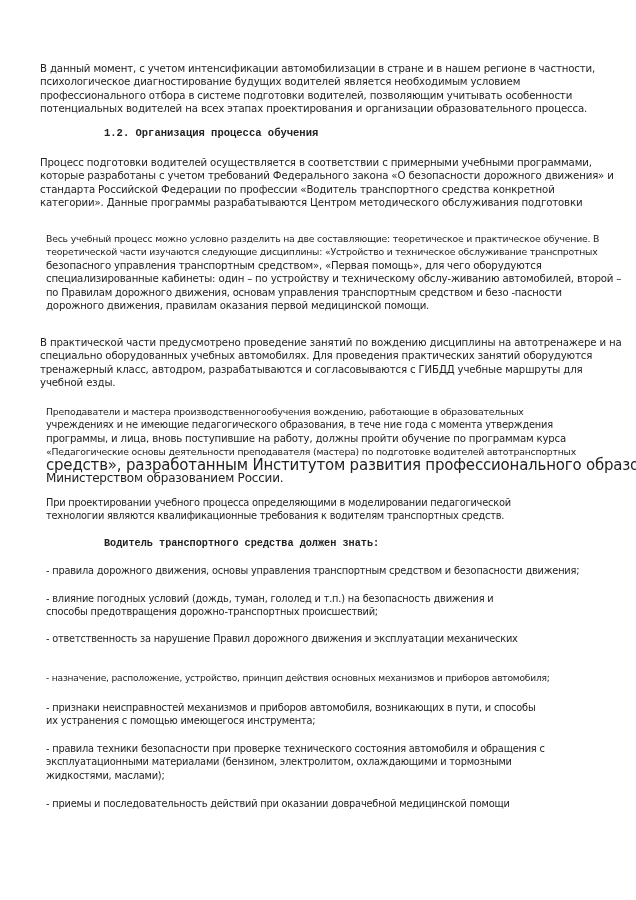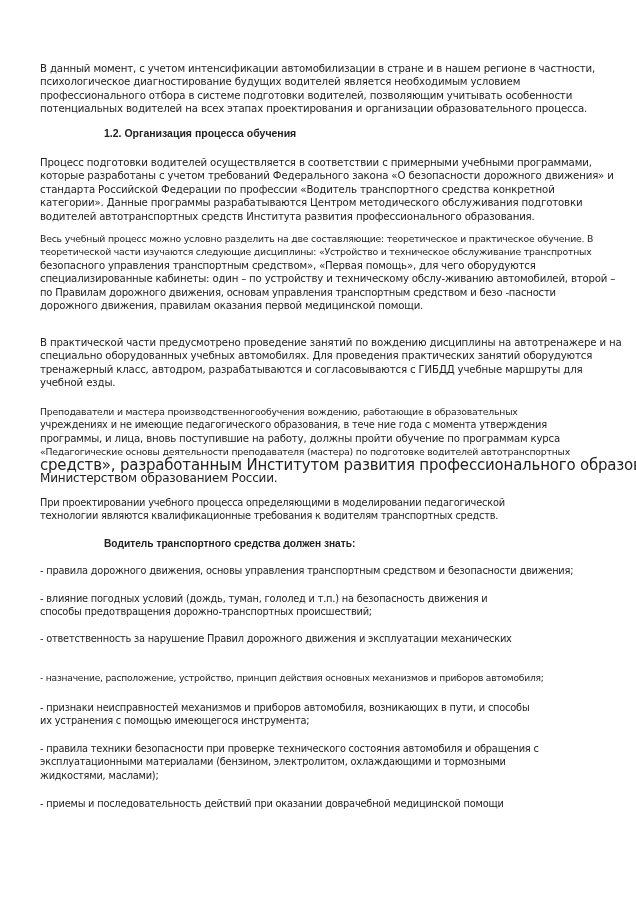--- a/index.html
+++ b/index.html
@@ -3,44 +3,43 @@
 <meta charset="utf-8">
 <style>
   html, body { margin: 0; padding: 0; background: #ffffff; }
   body {
     width: 636px; height: 900px; position: relative; overflow: hidden;
     font-family: "DejaVu Sans", "Liberation Sans", sans-serif;
     color: #222222;
   }
   .page { position: absolute; left: 0; top: 0; width: 636px; height: 728px; }
   .blk { position: absolute; left: 40px; width: 560px; font-size: 10.2px; line-height: 13.4px; letter-spacing: -0.15px; }
-  .blk.sm { font-size: 9.3px; line-height: 13.4px; letter-spacing: -0.2px; }
+  .blk.sm { font-size: 9.3px; line-height: 13.4px; letter-spacing: -0.2px; margin-left: 6px; }
   .line { display: block; white-space: nowrap; }
-  .heading { position: absolute; font-weight: bold; font-family: Liberation Sans, sans-serif; font-size: 10.5px; color: #222; }
+  .heading { position: absolute; font-weight: bold; font-family: Liberation Mono, monospace; font-size: 10.5px; color: #222; }
 </style>
 </head>
 <body>
 
 <div class="page">
 
   <div class="blk" style="top:62px">
     <span class="line">В данный момент, с учетом интенсификации автомобилизации в стране и в нашем регионе в частности,</span>
     <span class="line">психологическое диагностирование будущих водителей является необходимым условием</span>
     <span class="line">профессионального отбора в системе подготовки водителей, позволяющим учитывать особенности</span>
     <span class="line">потенциальных водителей на всех этапах проектирования и организации образовательного процесса.</span>
   </div>
 
   <div class="heading" style="left:104px; top:127px">1.2. Организация процесса обучения</div>
 
   <div class="blk" style="top:156px">
     <span class="line">Процесс подготовки водителей осуществляется в соответствии с примерными учебными программами,</span>
     <span class="line">которые разработаны с учетом требований Федерального закона «О безопасности дорожного движения» и</span>
     <span class="line">стандарта Российской Федерации по профессии «Водитель транспортного средства конкретной</span>
     <span class="line">категории». Данные программы разрабатываются Центром методического обслуживания подготовки</span>
-    <span class="line">водителей автотранспортных средств Института развития профессионального образования.</span>
   </div>
 
   <div class="blk sm" style="top:232px">
     <span class="line">Весь учебный процесс можно условно разделить на две составляющие: теоретическое и практическое обучение. В</span>
     <span class="line">теоретической части изучаются следующие дисциплины: «Устройство и техническое обслуживание транспротных</span>
     <span class="line" style="font-size:10.2px">безопасного управления транспортным средством», «Первая помощь», для чего оборудуются</span>
     <span class="line" style="font-size:10.2px">специализированные кабинеты: один – по устройству и техническому обслу-живанию автомобилей, второй –</span>
     <span class="line" style="font-size:10px">по Правилам дорожного движения, основам управления транспортным средством и безо -пасности</span>
     <span class="line" style="font-size:10.2px">дорожного движения, правилам оказания первой медицинской помощи.</span>
   </div>

